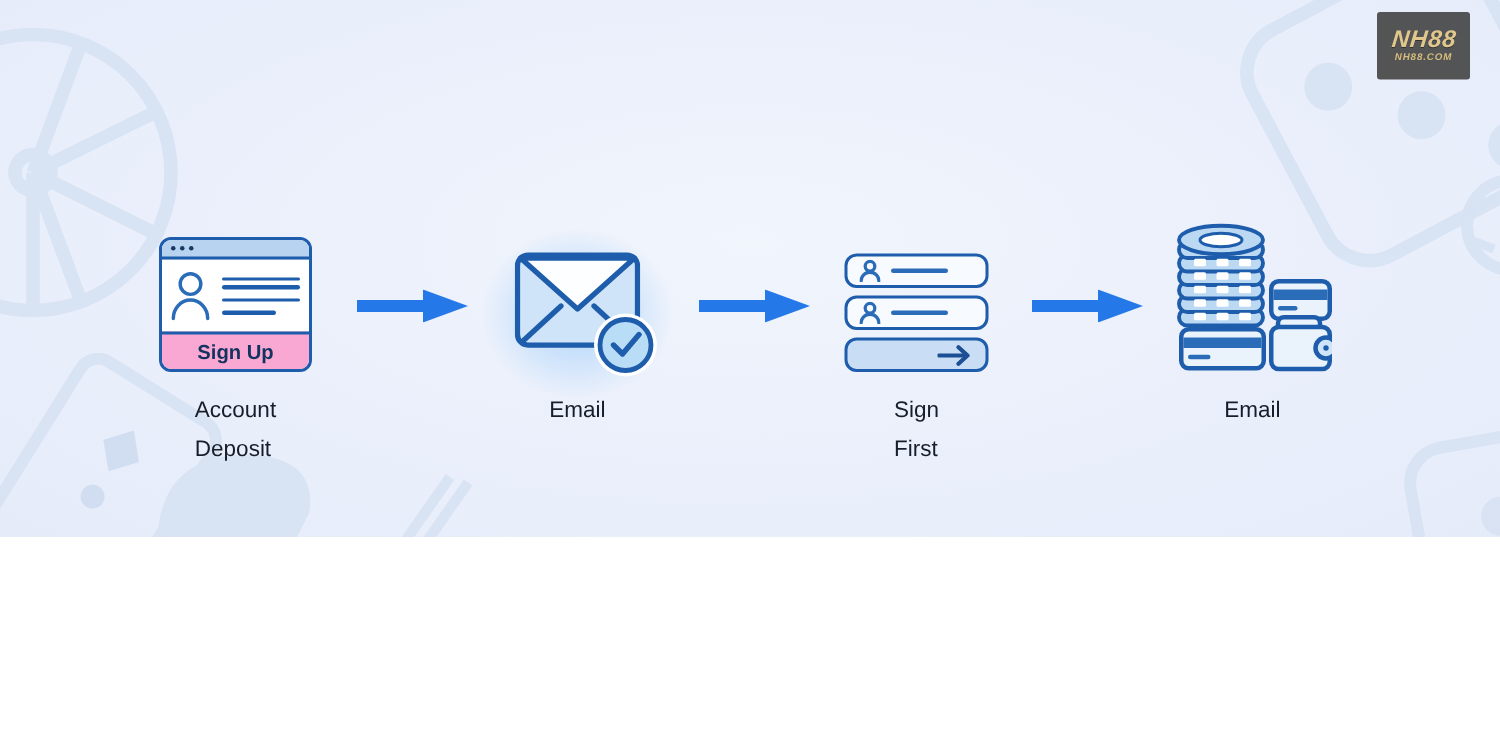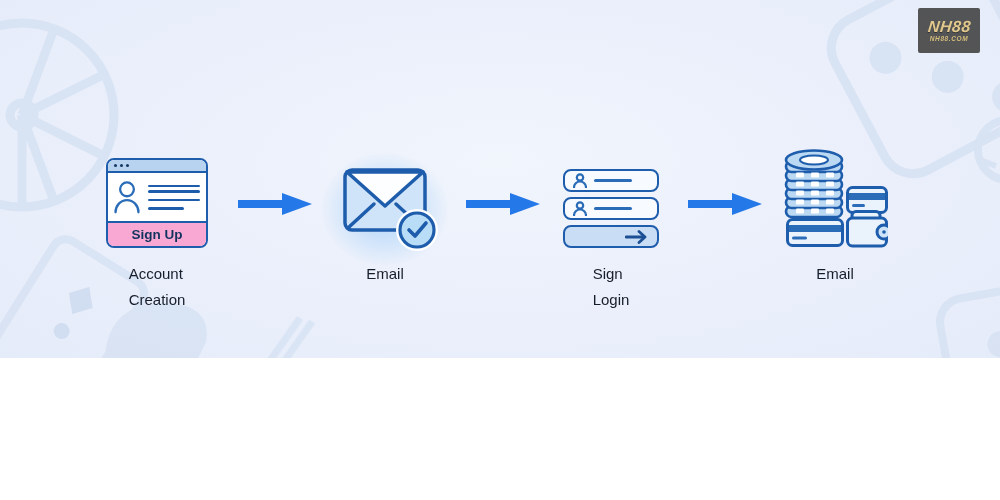--- a/index.html
+++ b/index.html
@@ -159,21 +159,21 @@
               <div class="win-line wl-2"></div>
               <div class="win-line wl-3"></div>
               <div class="win-line wl-4"></div>
             </div>
           </div>
           <div class="win-footer">Sign Up</div>
         </div>
       </div>
       <div class="step-label">
         <div>Account</div>
-        <div>Creation</div>
+        <div>Deposit</div>
       </div>
     </div>
 
     <div class="step step-1">
       <div class="icon-wrap">
         <div class="email-box">
           <div class="email-glow"></div>
           <svg class="envelope-svg" width="84" height="64" viewBox="0 0 84 64">
             <rect x="2" y="2" width="80" height="60" rx="7" fill="#cfe4f8" stroke="#1e5cac" stroke-width="3.5"></rect>
             <path d="M4,4 L42,38 L80,4 Z" fill="#fdfeff" stroke="#1e5cac" stroke-width="3.5" stroke-linejoin="round"></path>
@@ -212,21 +212,21 @@
           <div class="login-row login-button">
             <svg width="24" height="14" viewBox="0 0 24 14">
               <line x1="1" y1="7" x2="19" y2="7" stroke="#1d4f94" stroke-width="2.8" stroke-linecap="round"></line>
               <path d="M14,1.5 L20,7 L14,12.5" fill="none" stroke="#1d4f94" stroke-width="2.8" stroke-linecap="round" stroke-linejoin="round"></path>
             </svg>
           </div>
         </div>
       </div>
       <div class="step-label">
         <div>Sign</div>
-        <div>Login</div>
+        <div>First</div>
       </div>
     </div>
 
     <div class="step step-3">
       <div class="icon-wrap">
         <svg class="deposit-box" width="106" height="100" viewBox="0 0 106 100">
 
           <g>
             <g fill="#bcd9f4" stroke="#1e5cac" stroke-width="2.6">
               <rect x="4" y="58" width="56" height="11" rx="5.5"></rect>

